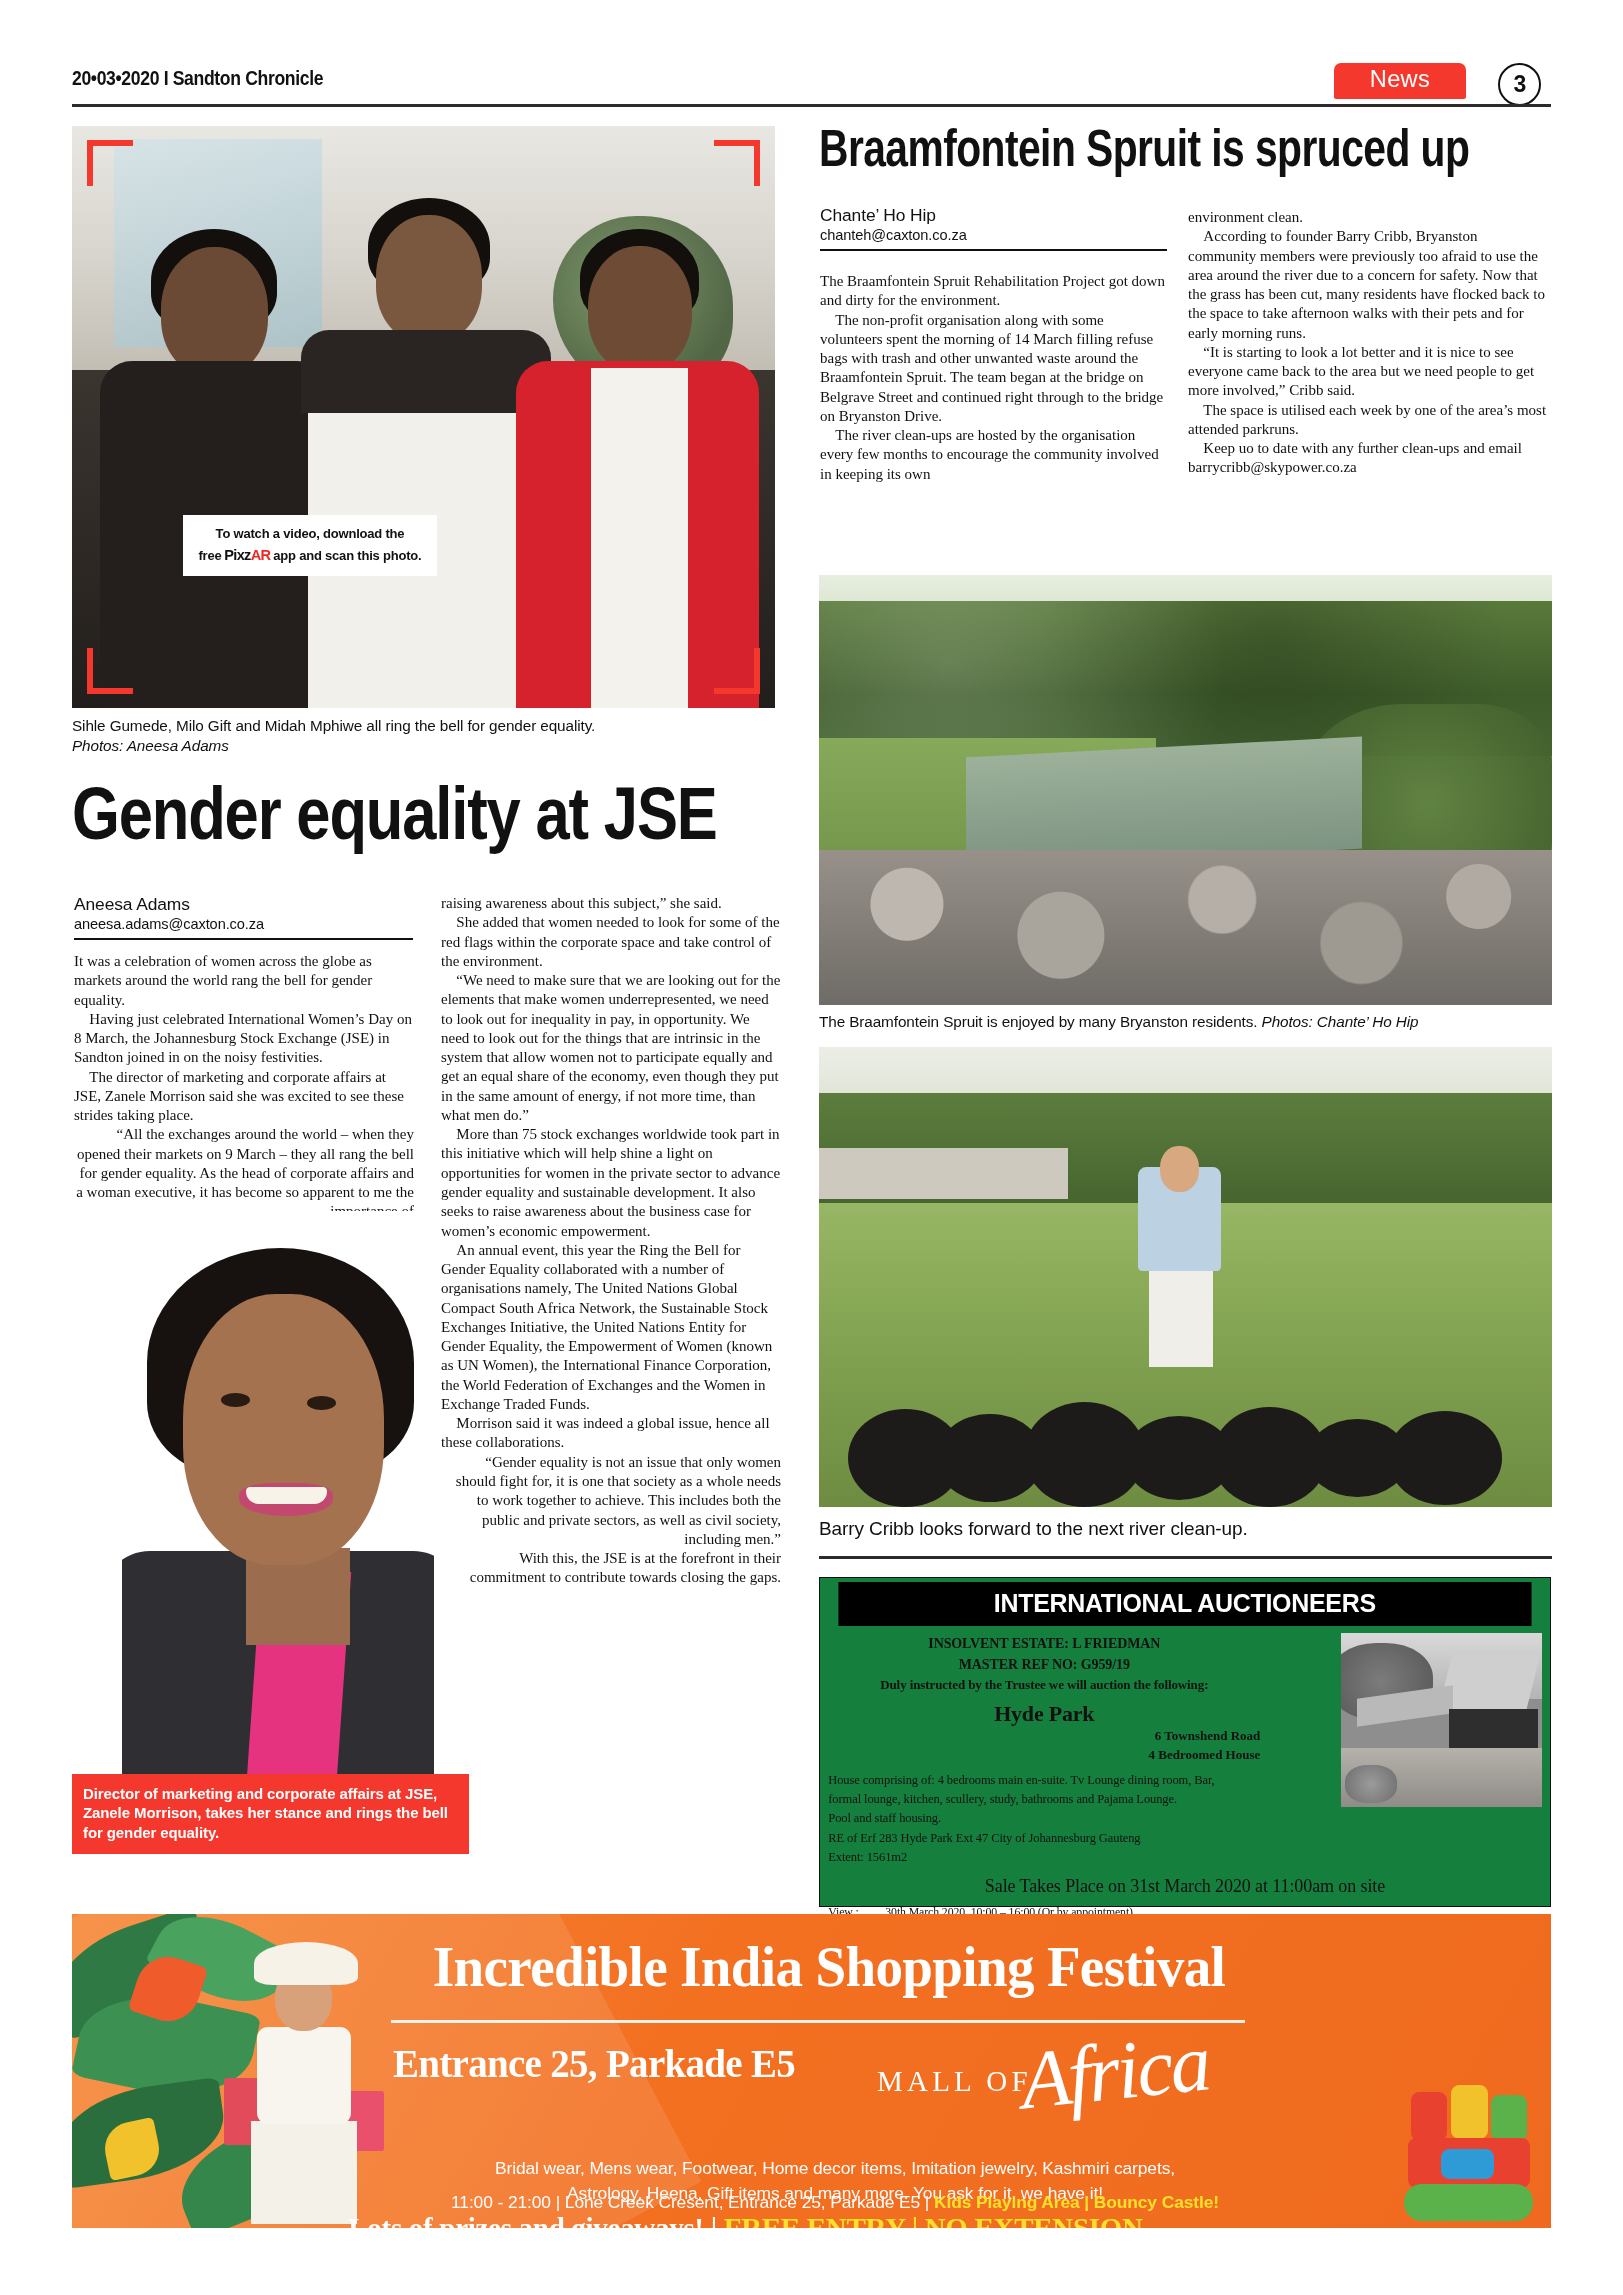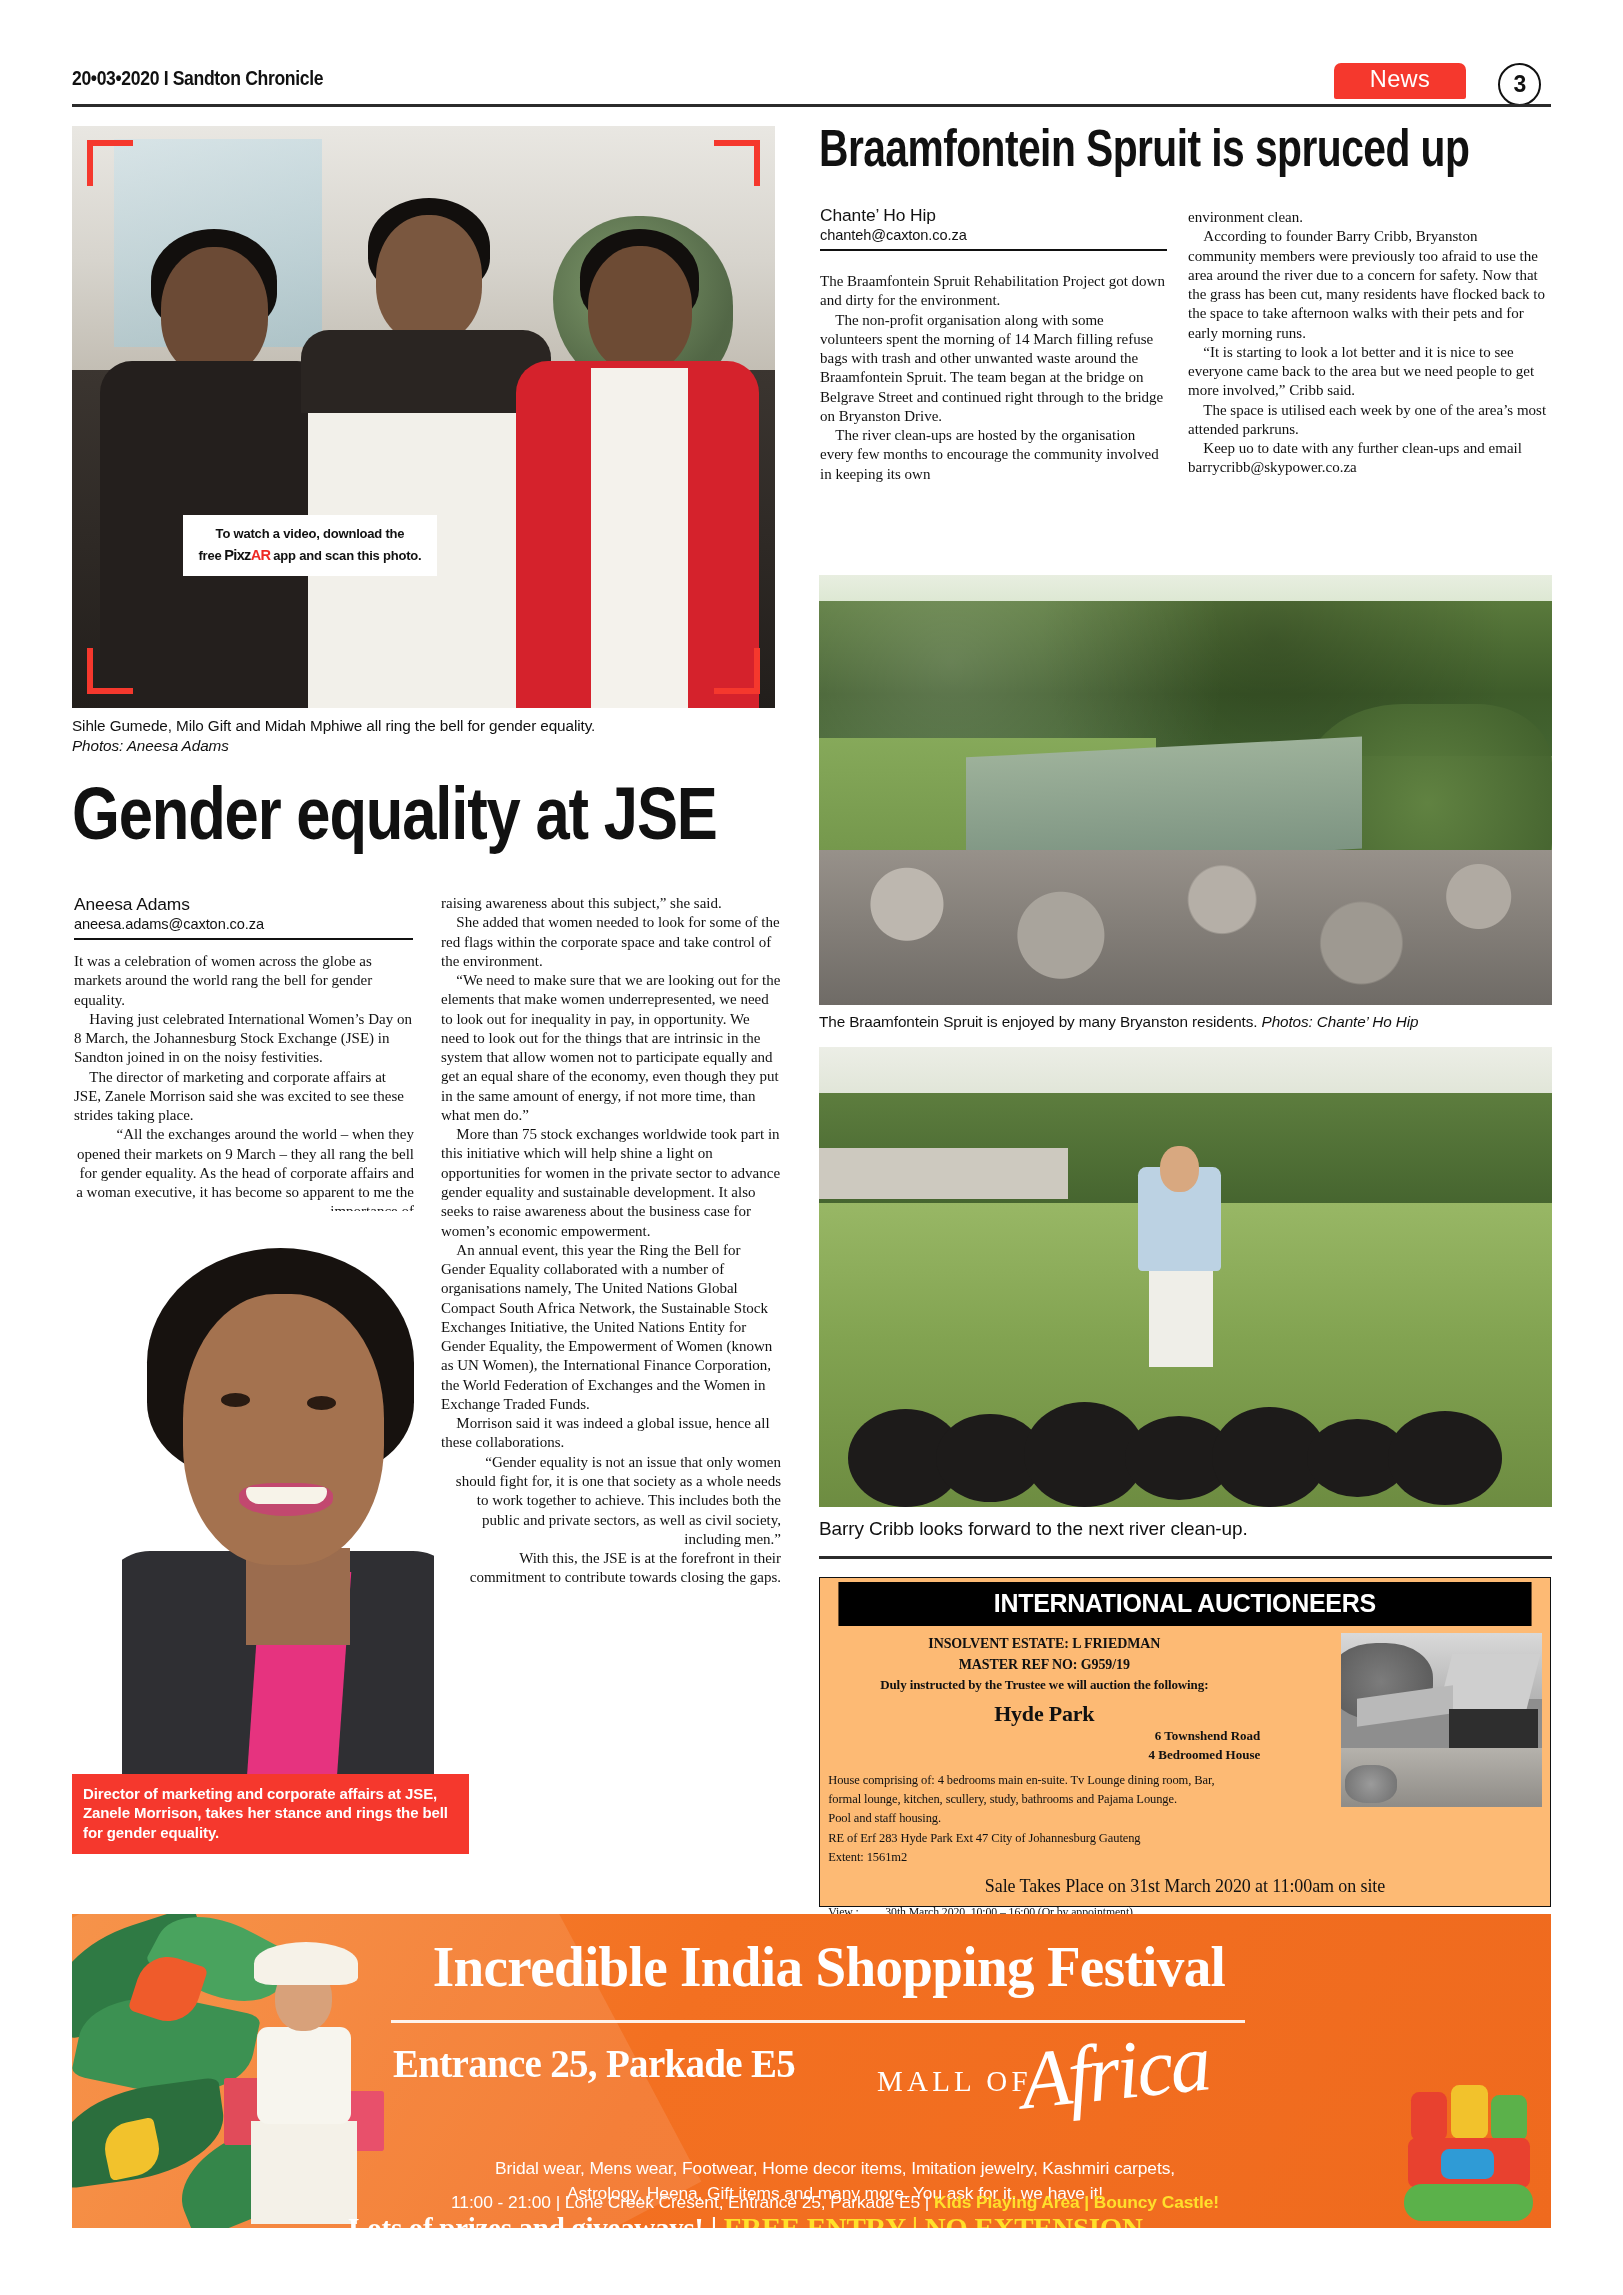--- a/index.html
+++ b/index.html
@@ -198,21 +198,21 @@
   .cribb-caption {
     position:absolute; left:819px; top:1517px; width:736px;
     font-size:19px; line-height:1.3; letter-spacing:-0.1px;
   }
 
   .ad-rule { position:absolute; left:819px; top:1556px; width:733px; height:2.8px; background:#2b2b2b; }
 
   
   .auction {
     position:absolute; left:819px; top:1577px; width:730px; height:328px;
-    border:1.4px solid #111; background:#fdba74; font-family:"Liberation Serif", serif;
+    border:1.4px solid #111; background:#15803d; font-family:"Liberation Serif", serif;
   }
   .auction-bar {
     margin:4.2px 4.2px 0 4.2px; background:#000; color:#fff; text-align:center;
     font-family:"Liberation Sans", sans-serif; font-weight:700;
     font-size:26px; letter-spacing:-0.3px; padding:5.6px 0 7px 0;
     transform:scaleX(.96); transform-origin:center;
   }
   .auction-body { position:relative; padding:7px 8.3px 0 8.3px; }
   .auction-left { width:432px; }
   .a-center { text-align:center; font-weight:700; font-size:14px; line-height:1.5; letter-spacing:-0.1px; }

